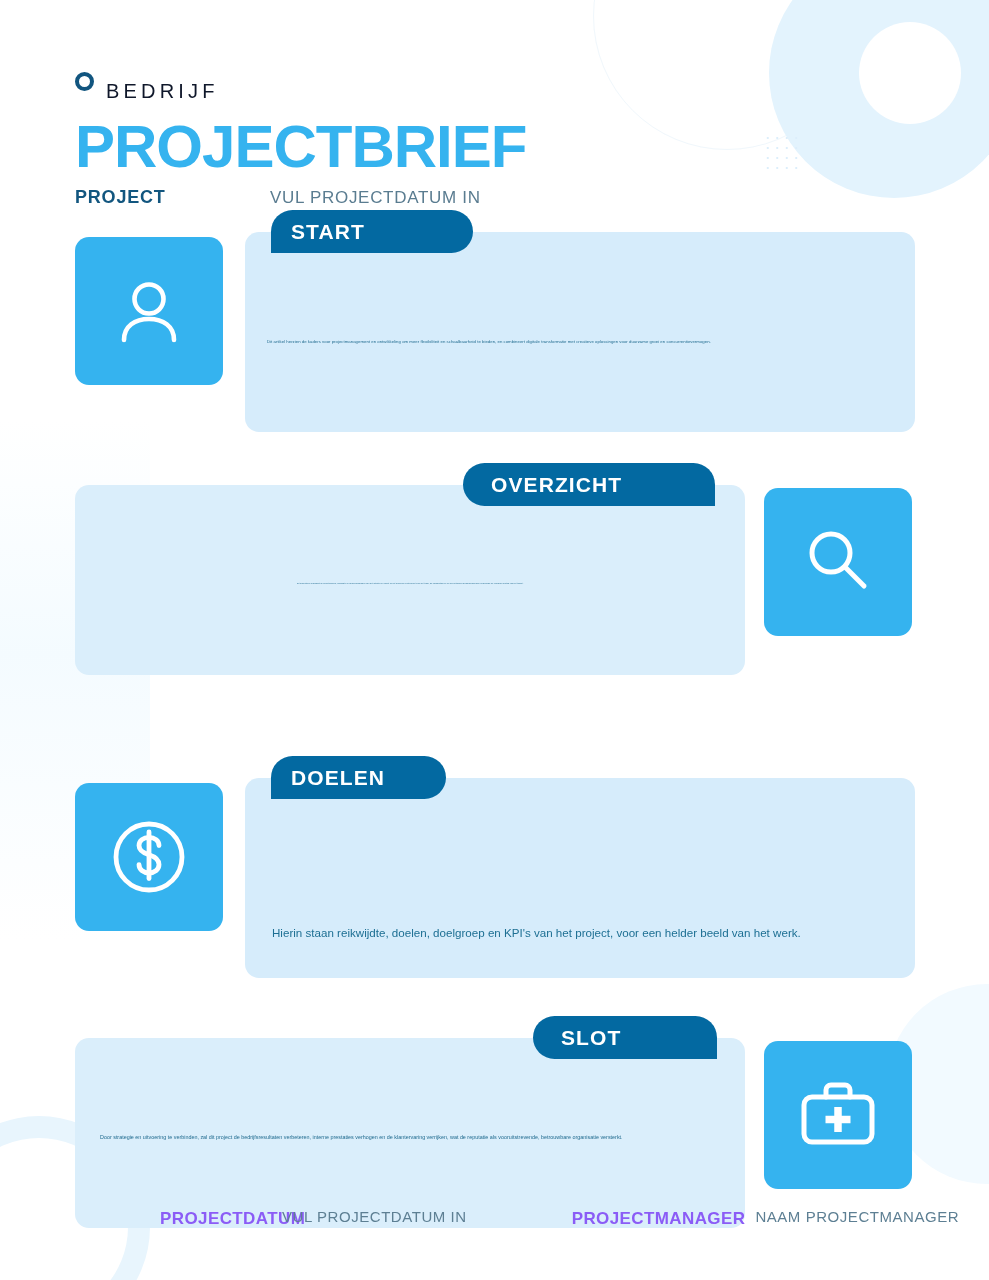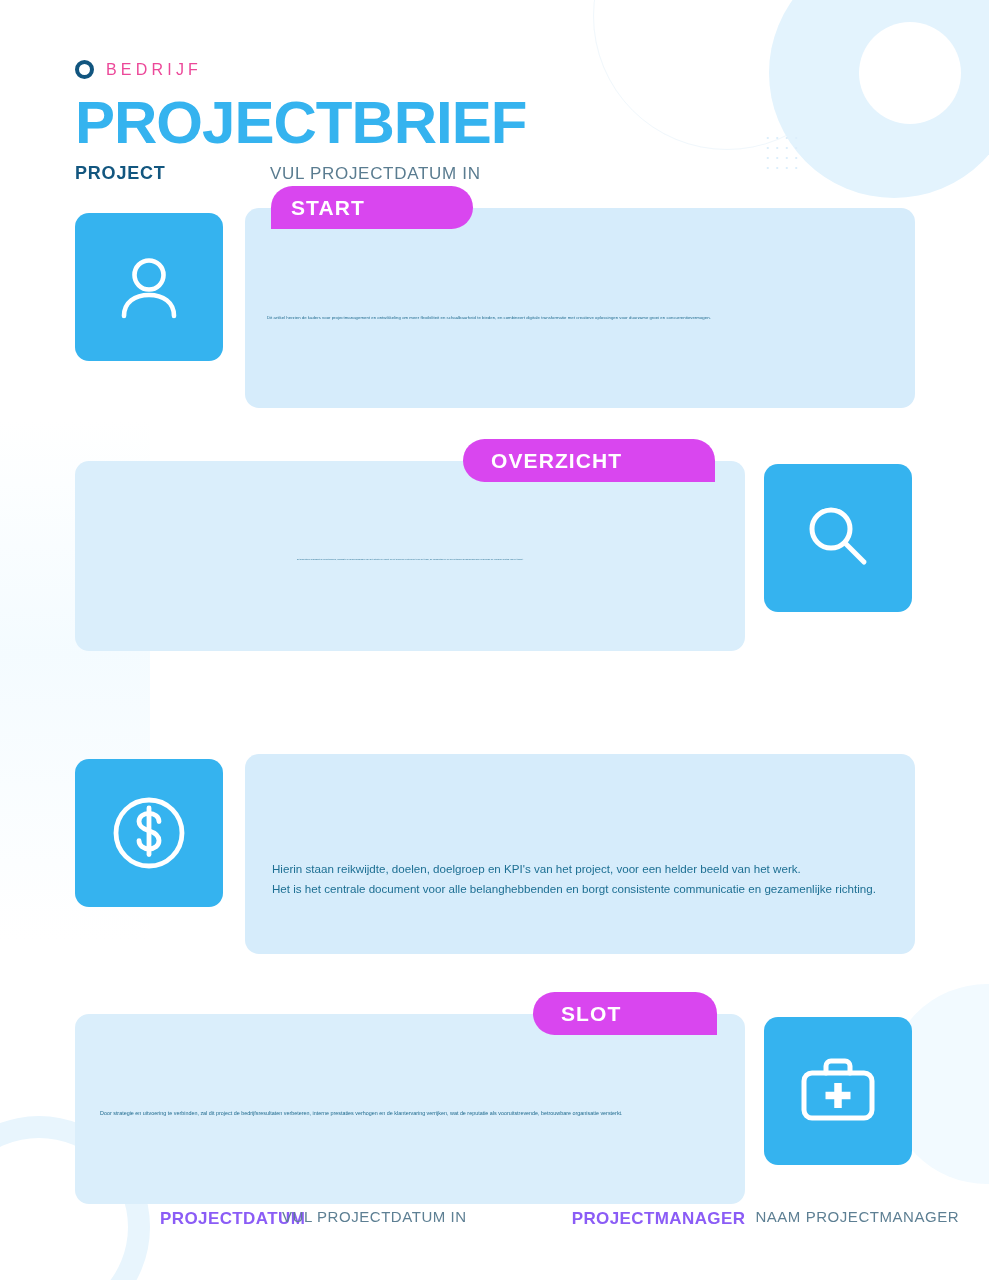--- a/index.html
+++ b/index.html
@@ -121,24 +121,25 @@
     margin-bottom: 14px;
   }
   .brand-mark {
     width: 19px;
     height: 19px;
     border-radius: 50%;
     border: 4px solid #11557f;
     display: block;
   }
   .brand-name {
-    font-size: 16px;
+    font-size: 20px;
     letter-spacing: 4.2px;
-    color: #ec4899;
+    color: #0f172a;
     font-weight: 400;
+    margin-top: 20px;
   }
 
   .doc-title {
     font-size: 60px;
     line-height: 1;
     font-weight: 700;
     letter-spacing: -1px;
     color: #35b3ef;
     margin-bottom: 10px;
   }
@@ -170,21 +171,21 @@
   .panel {
     position: absolute;
     background: #d6ecfb;
     border-radius: 14px;
   }
   .panel.soft { background: #daeefb; }
 
   .pill {
     position: absolute;
     height: 43px;
-    background: #d946ef;
+    background: #0369a1;
     display: flex;
     align-items: center;
     color: #ffffff;
     font-size: 21px;
     font-weight: 700;
     letter-spacing: 1.1px;
     z-index: 3;
   }
   .pill.left-tab {
     border-radius: 22px 22px 22px 0;
@@ -213,21 +214,21 @@
   .body-text {
     position: absolute;
     color: #1f6a8e;
     z-index: 2;
   }
   .body-text p { margin: 0; }
 
   .txt-tiny  { font-size: 4.3px; line-height: 1.6; letter-spacing: .02px; }
   .txt-micro { font-size: 2.1px; line-height: 1.6; }
   .txt-small { font-size: 5.4px; line-height: 1.7; }
-  .txt-norm  { font-size: 11.6px; line-height: 1.72; color: #1d6f93; }
+  .txt-norm  { font-size: 11.6px; line-height: 1.72; color: #1d6f93; margin-top: 40px; }
 
   
   #sec-start { height: 210px; }
   #sec-start .panel   { left: 245px; top: 0;   width: 670px; height: 200px; }
   #sec-start .pill    { left: 271px; top: -22px; width: 202px; }
   #sec-start .icon-box{ left: 75px;  top: 5px; }
   #sec-start .body-text { left: 267px; top: 107px; width: 640px; }
 
   
   #sec-overzicht { height: 245px; margin-top: 43px; }
@@ -335,30 +336,32 @@
         <path d="M47 45 L66 64" stroke="#ffffff" stroke-width="5" stroke-linecap="round"></path>
       </svg>
     </div>
     <div class="body-text txt-micro">
       <p>Dit projectbrief omschrijft de doelstellingen, reikwijdte en randvoorwaarden van het initiatief en vormt zo het gedeelde vertrekpunt voor het team, de opdrachtgever en alle betrokken belanghebbenden gedurende de volledige looptijd van het traject.</p>
     </div>
   </div>
 
   <div class="section" id="sec-doelen">
     <div class="panel"></div>
+    <div class="pill left-tab">
+      <span>DOELEN</span>
+    </div>
     <div class="icon-box">
       <svg width="84" height="84" viewBox="0 0 84 84" fill="none">
         <circle cx="42" cy="42" r="33" stroke="#ffffff" stroke-width="4.8"></circle>
         <path d="M52 30.5 C52 25.5 47.5 22.5 42 22.5 C36.5 22.5 32 25.5 32 30.5 C32 35.5 36.5 38 42 39.8 C47.5 41.6 52 44.5 52 49.6 C52 54.6 47.5 58 42 58 C36.5 58 32 54.6 32 49.6" stroke="#ffffff" stroke-width="4.8" stroke-linecap="round" fill="none"></path>
         <path d="M42 17 L42 63.5" stroke="#ffffff" stroke-width="4.8" stroke-linecap="round"></path>
       </svg>
     </div>
     <div class="body-text txt-norm">
       <p>Hierin staan reikwijdte, doelen, doelgroep en KPI's van het project, voor een helder beeld van het werk.</p>
-      <p>Het is het centrale document voor alle belanghebbenden en borgt consistente communicatie en gezamenlijke richting.</p>
     </div>
   </div>
 
   <div class="section" id="sec-slot">
     <div class="panel soft"></div>
     <div class="pill right-tab">
       <span>SLOT</span>
     </div>
     <div class="icon-box">
       <svg width="84" height="84" viewBox="0 0 84 84" fill="none">

